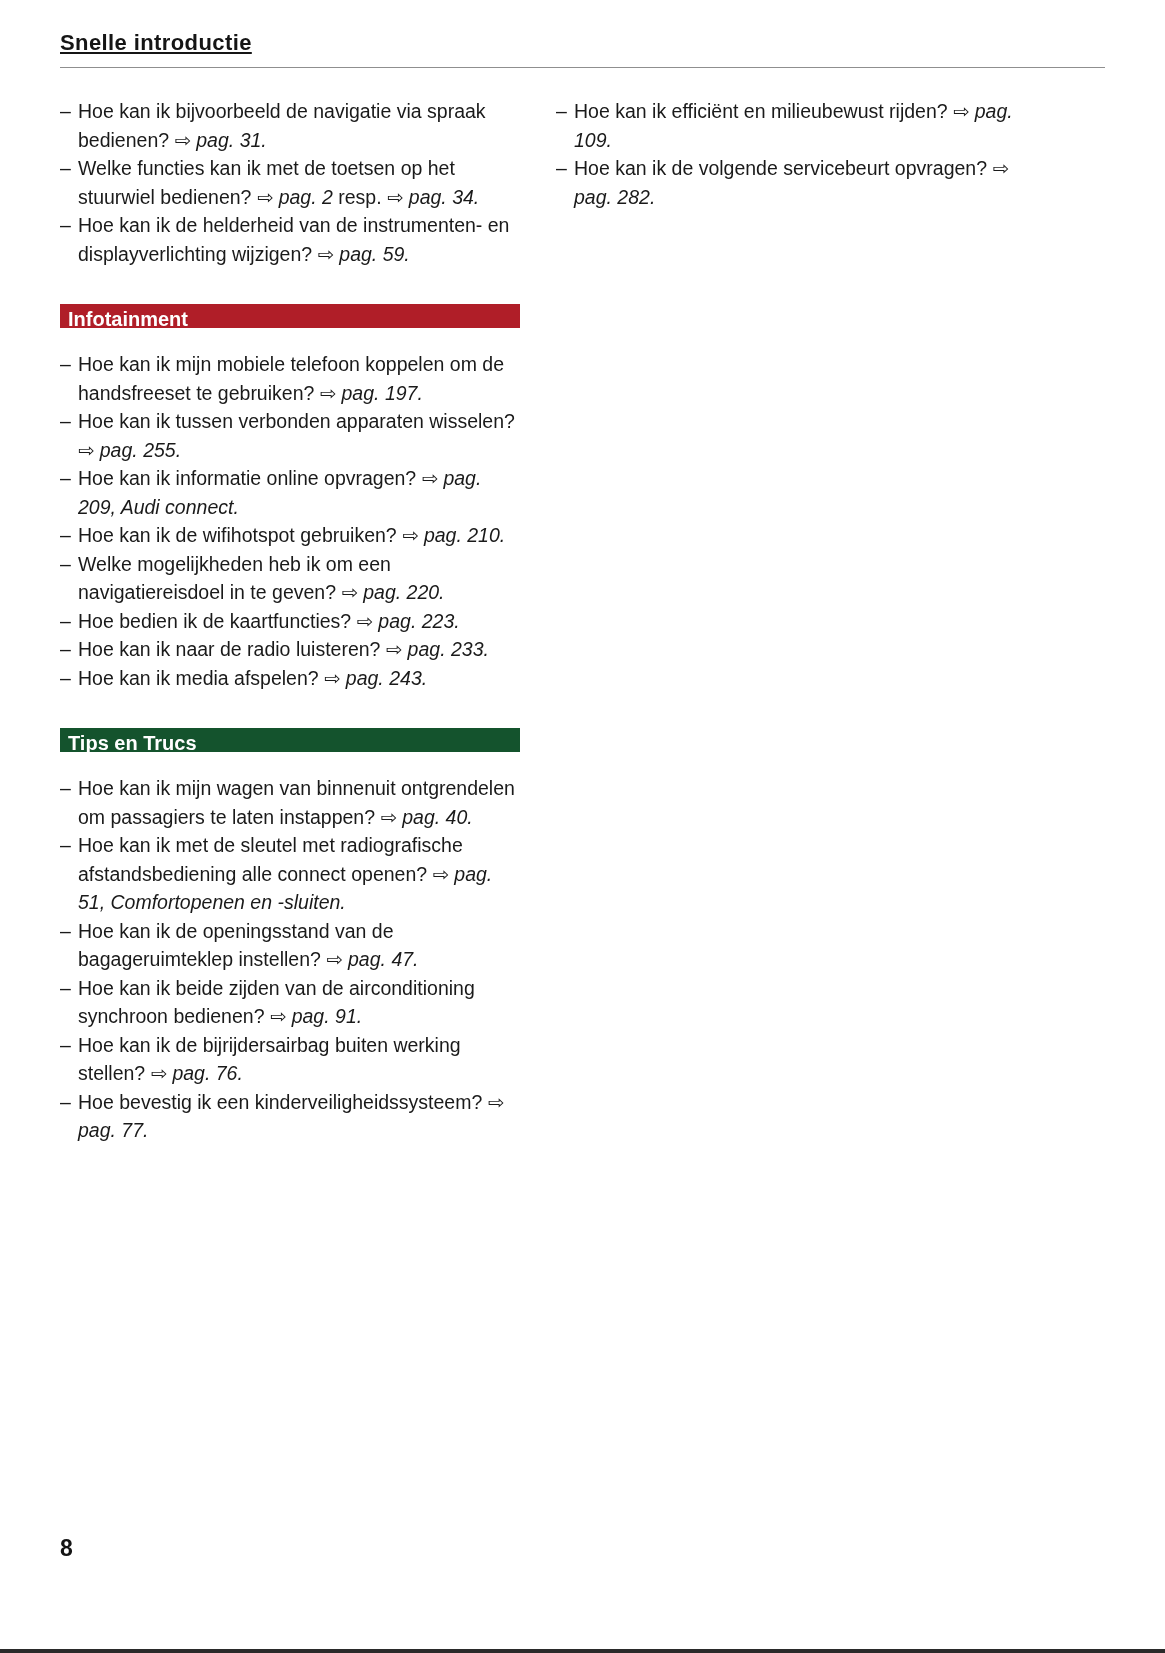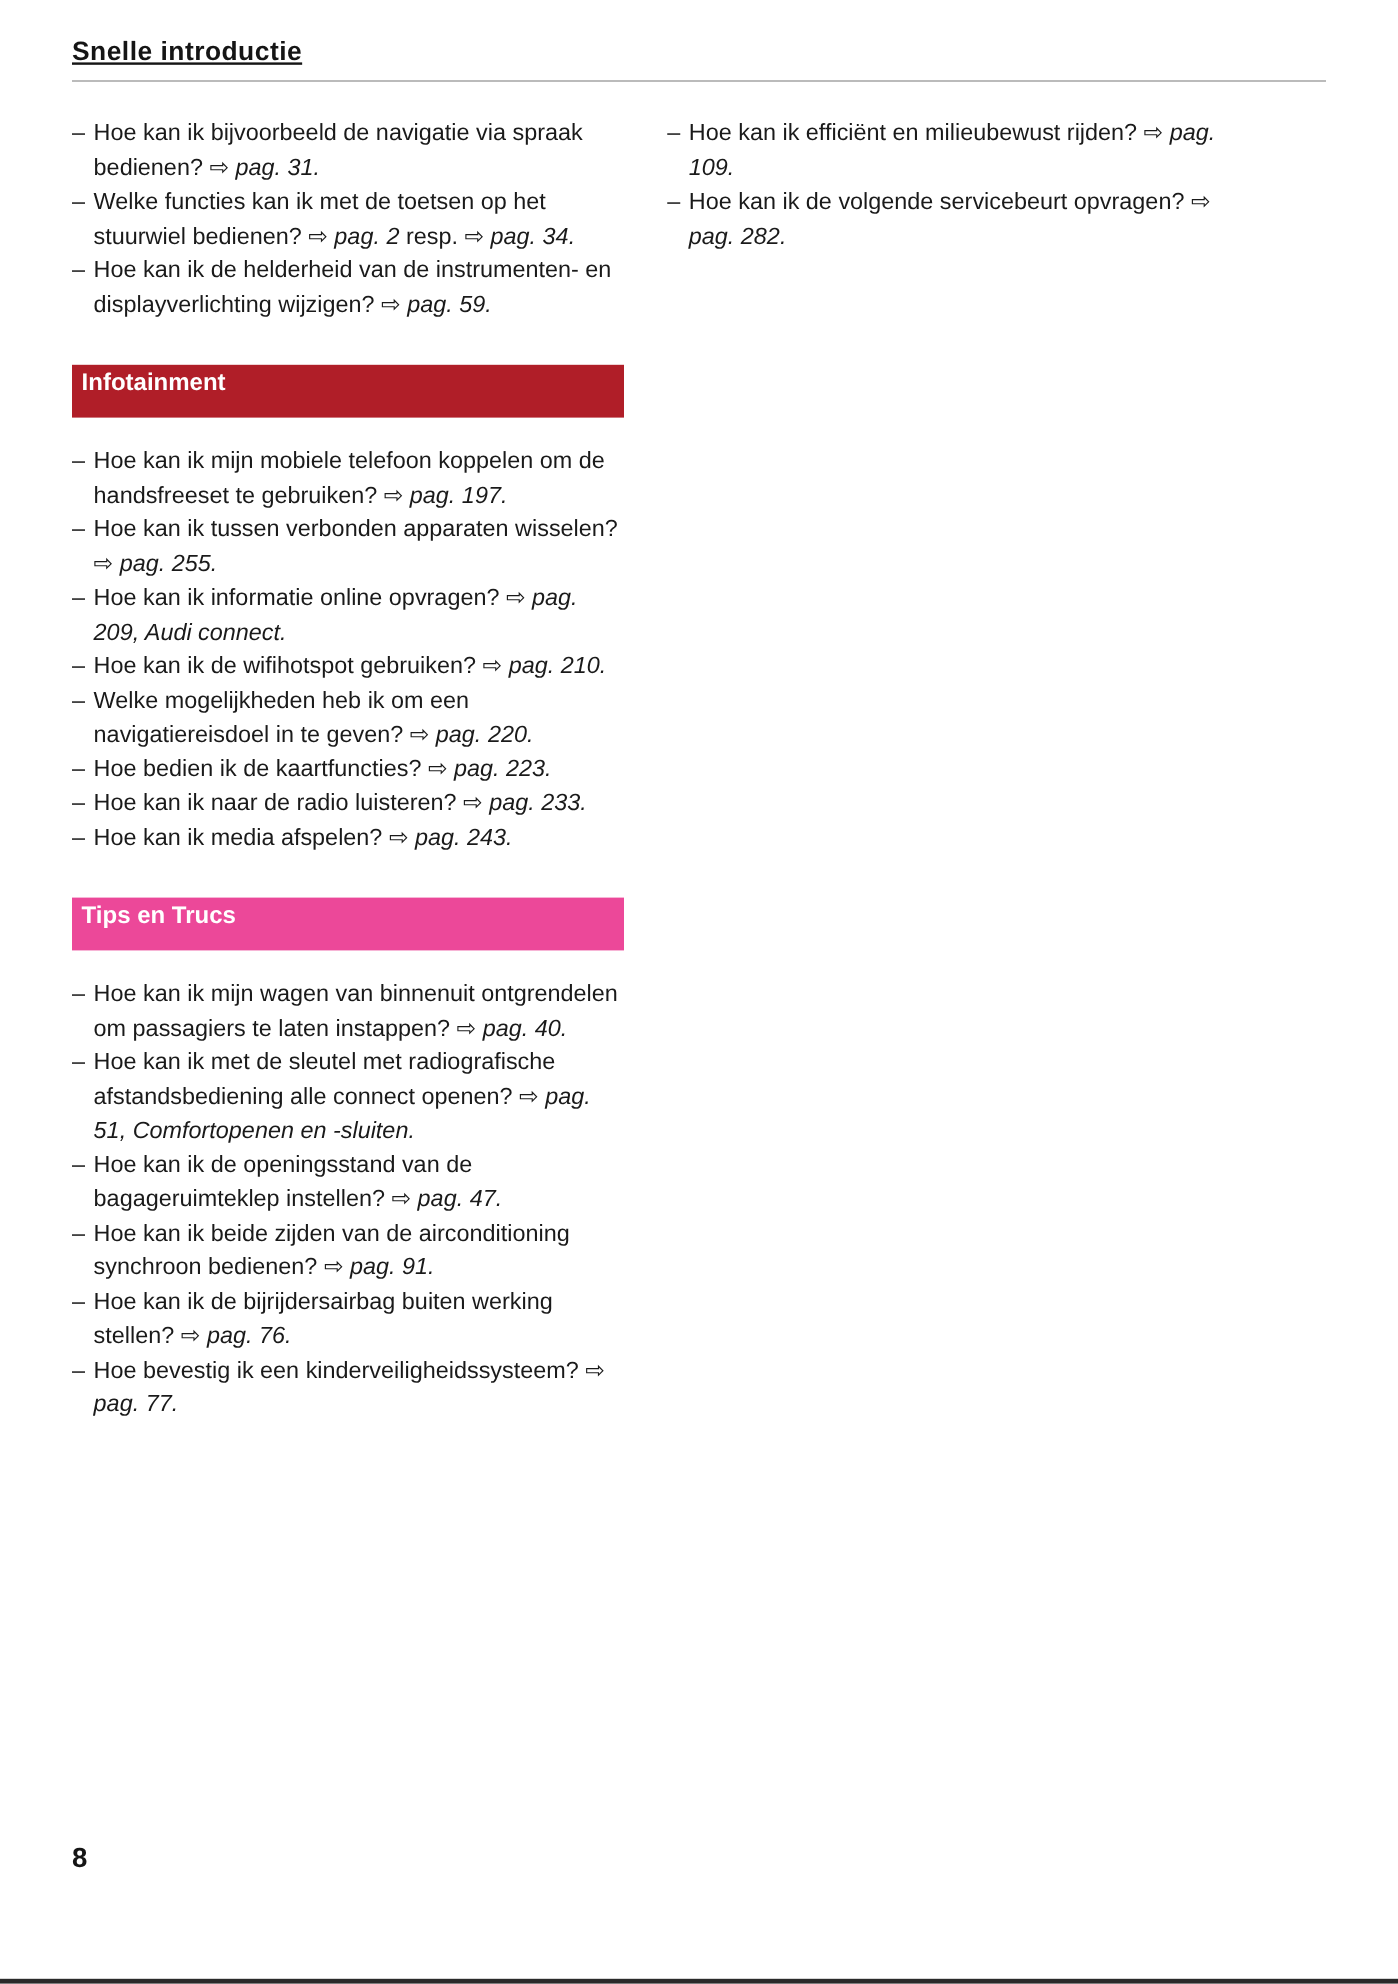--- a/index.html
+++ b/index.html
@@ -41,21 +41,21 @@
   .dash {
     display: inline-block;
     width: 18px;
     text-indent: 0;
   }
   .ref { font-style: italic; }
   .section-heading {
     color: #ffffff;
     font-weight: bold;
     font-size: 20px;
-    height: 44px;
+    height: 24px;
     line-height: 30px;
     padding-left: 8px;
     margin: 36px 0 22px 0;
   }
   .qa-list:first-child { margin-top: 0; }
   .page-number {
     position: absolute;
     left: 60px;
     top: 1535px;
     font-size: 23px;
@@ -91,21 +91,21 @@
         <div class="qa-list">
           <div class="qa-item"><span class="dash">–</span><span class="txt">Hoe kan ik mijn mobiele telefoon koppelen om de handsfreeset te gebruiken? </span><span class="ref">⇨ pag. 197.</span></div>
           <div class="qa-item"><span class="dash">–</span><span class="txt">Hoe kan ik tussen verbonden apparaten wisselen? </span><span class="ref">⇨ pag. 255.</span></div>
           <div class="qa-item"><span class="dash">–</span><span class="txt">Hoe kan ik informatie online opvragen? </span><span class="ref">⇨ pag. 209, Audi connect.</span></div>
           <div class="qa-item"><span class="dash">–</span><span class="txt">Hoe kan ik de wifihotspot gebruiken? </span><span class="ref">⇨ pag. 210.</span></div>
           <div class="qa-item"><span class="dash">–</span><span class="txt">Welke mogelijkheden heb ik om een navigatiereisdoel in te geven? </span><span class="ref">⇨ pag. 220.</span></div>
           <div class="qa-item"><span class="dash">–</span><span class="txt">Hoe bedien ik de kaartfuncties? </span><span class="ref">⇨ pag. 223.</span></div>
           <div class="qa-item"><span class="dash">–</span><span class="txt">Hoe kan ik naar de radio luisteren? </span><span class="ref">⇨ pag. 233.</span></div>
           <div class="qa-item"><span class="dash">–</span><span class="txt">Hoe kan ik media afspelen? </span><span class="ref">⇨ pag. 243.</span></div>
         </div>
-        <div class="section-heading" style="background: #ec4899;">Tips en Trucs</div>
+        <div class="section-heading" style="background: #14532d;">Tips en Trucs</div>
         <div class="qa-list">
           <div class="qa-item"><span class="dash">–</span><span class="txt">Hoe kan ik mijn wagen van binnenuit ontgrendelen om passagiers te laten instappen? </span><span class="ref">⇨ pag. 40.</span></div>
           <div class="qa-item"><span class="dash">–</span><span class="txt">Hoe kan ik met de sleutel met radiografische afstandsbediening alle connect openen? </span><span class="ref">⇨ pag. 51, Comfortopenen en -sluiten.</span></div>
           <div class="qa-item"><span class="dash">–</span><span class="txt">Hoe kan ik de openingsstand van de bagageruimteklep instellen? </span><span class="ref">⇨ pag. 47.</span></div>
           <div class="qa-item"><span class="dash">–</span><span class="txt">Hoe kan ik beide zijden van de airconditioning synchroon bedienen? </span><span class="ref">⇨ pag. 91.</span></div>
           <div class="qa-item"><span class="dash">–</span><span class="txt">Hoe kan ik de bijrijdersairbag buiten werking stellen? </span><span class="ref">⇨ pag. 76.</span></div>
           <div class="qa-item"><span class="dash">–</span><span class="txt">Hoe bevestig ik een kinderveiligheidssysteem? </span><span class="ref">⇨ pag. 77.</span></div>
         </div>
       </div>
     <div class="col" id="right-col">

